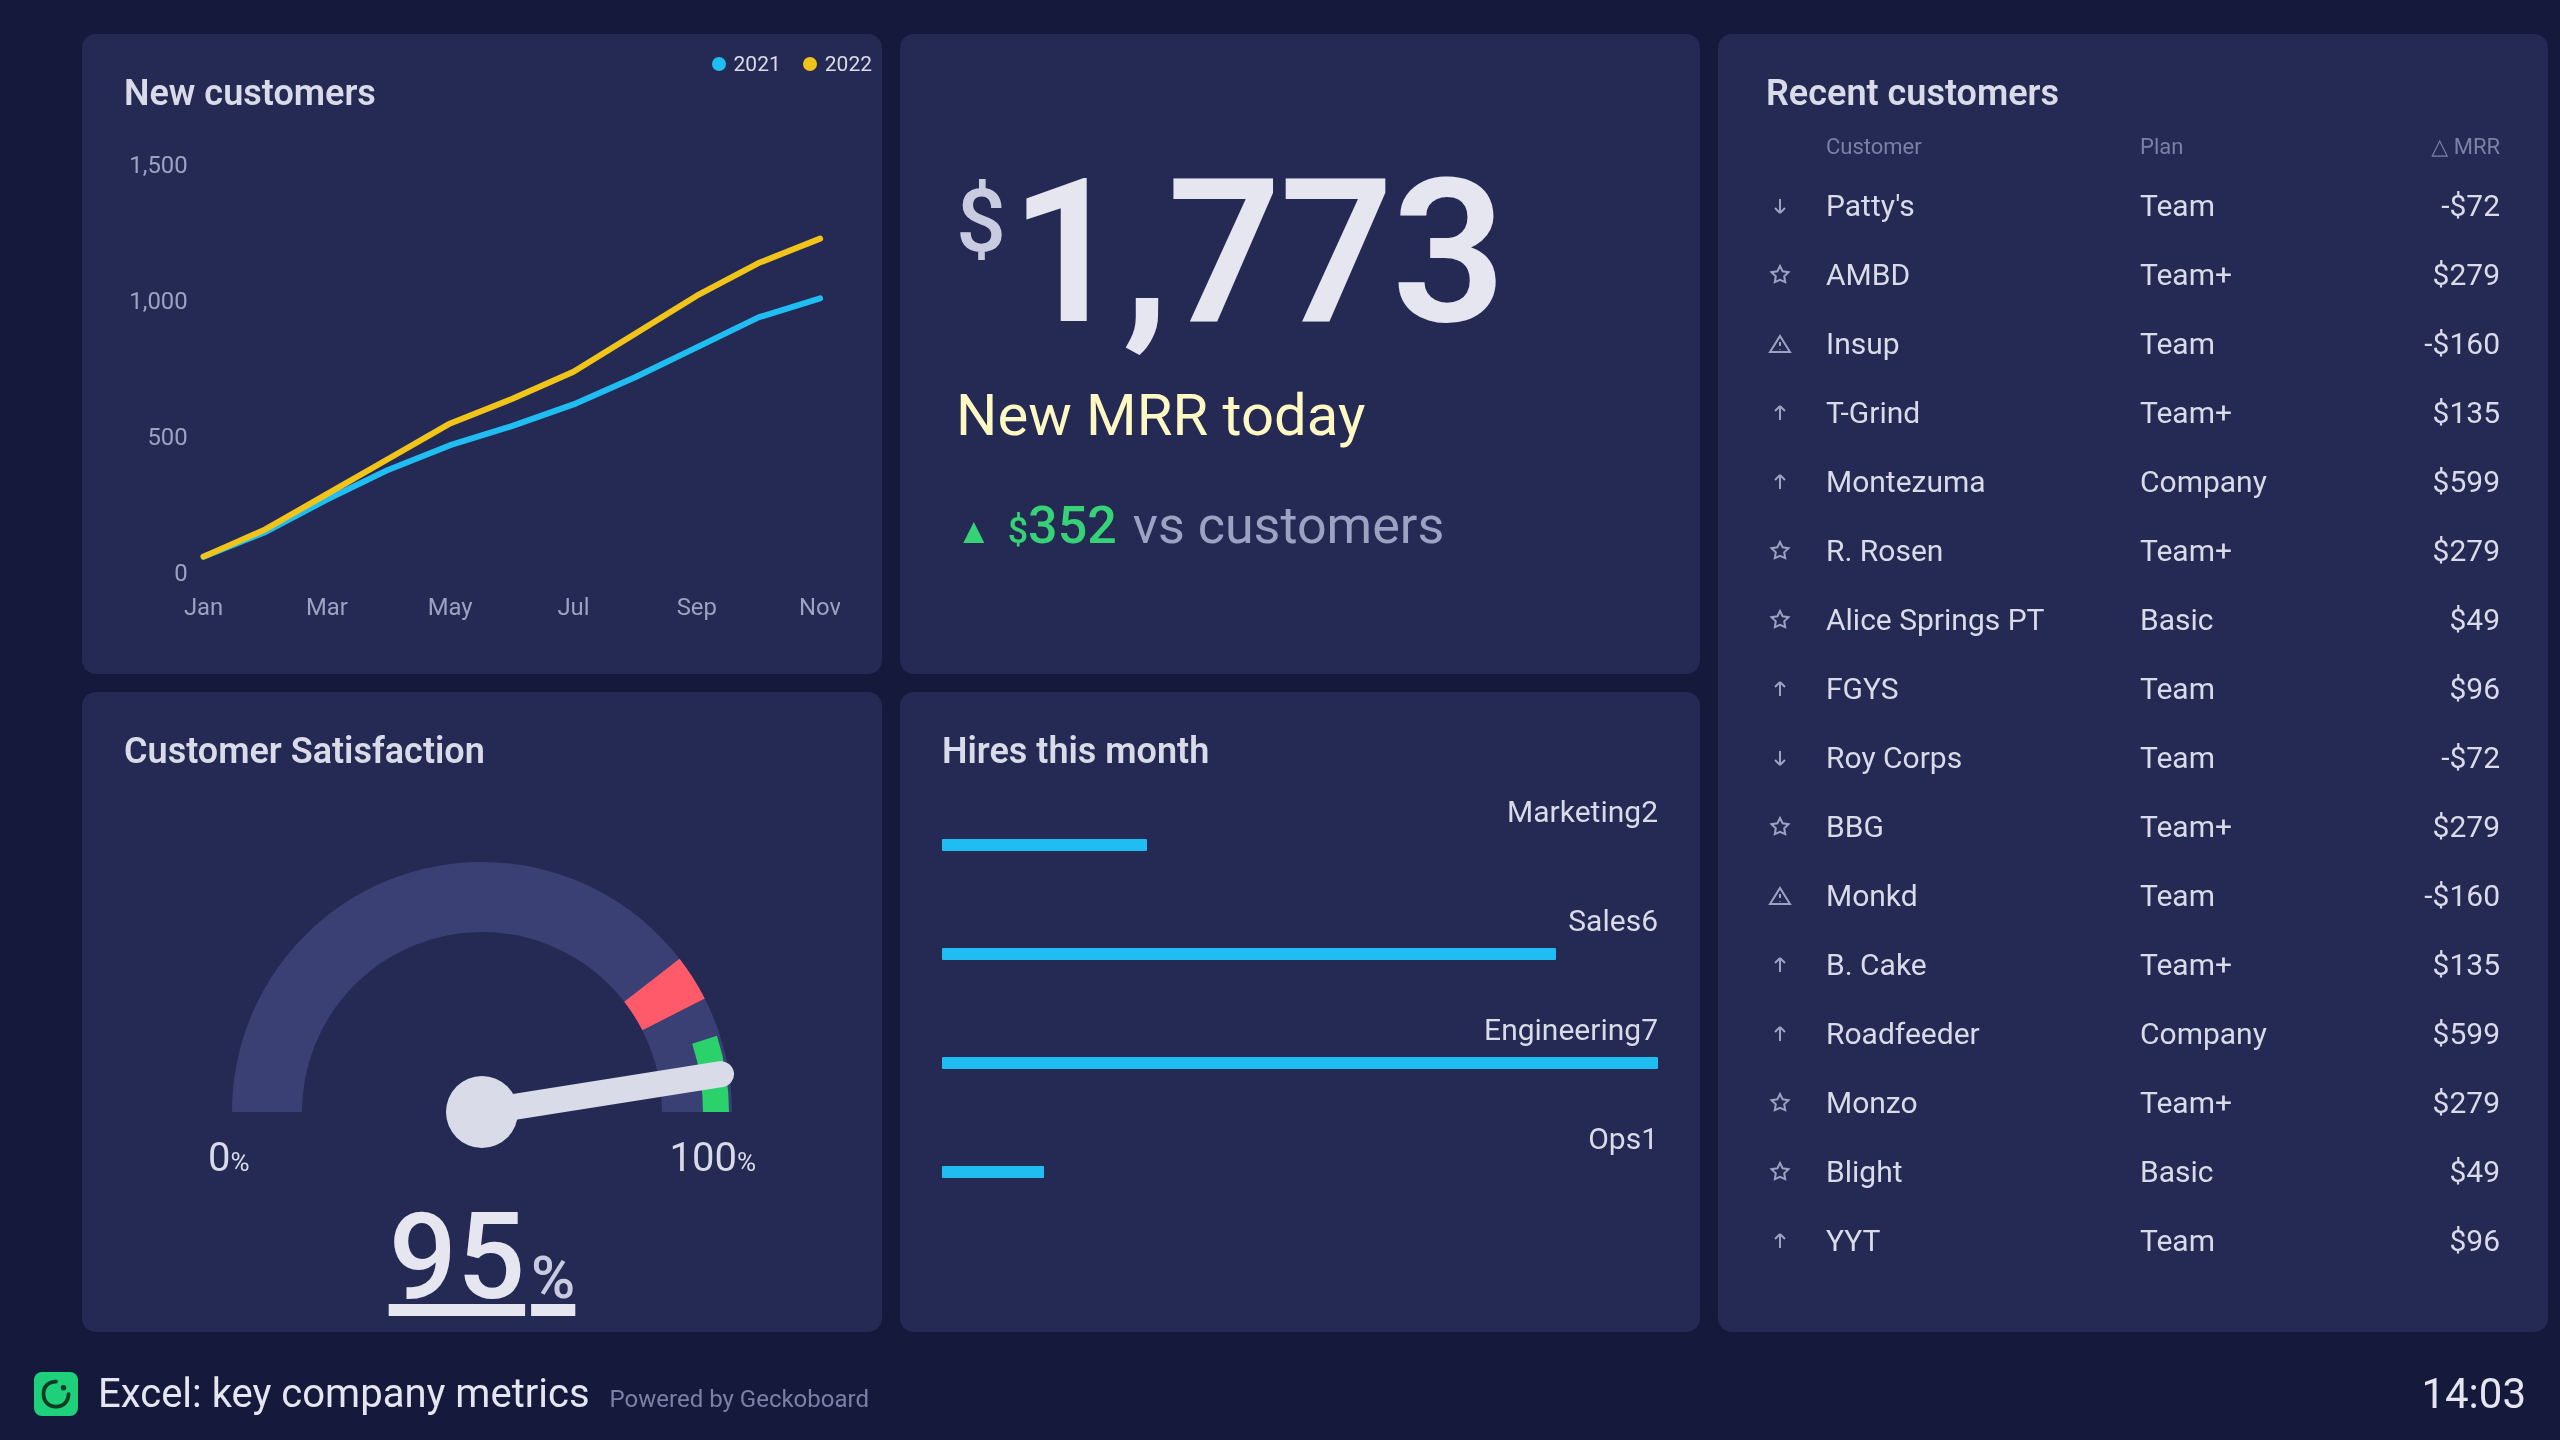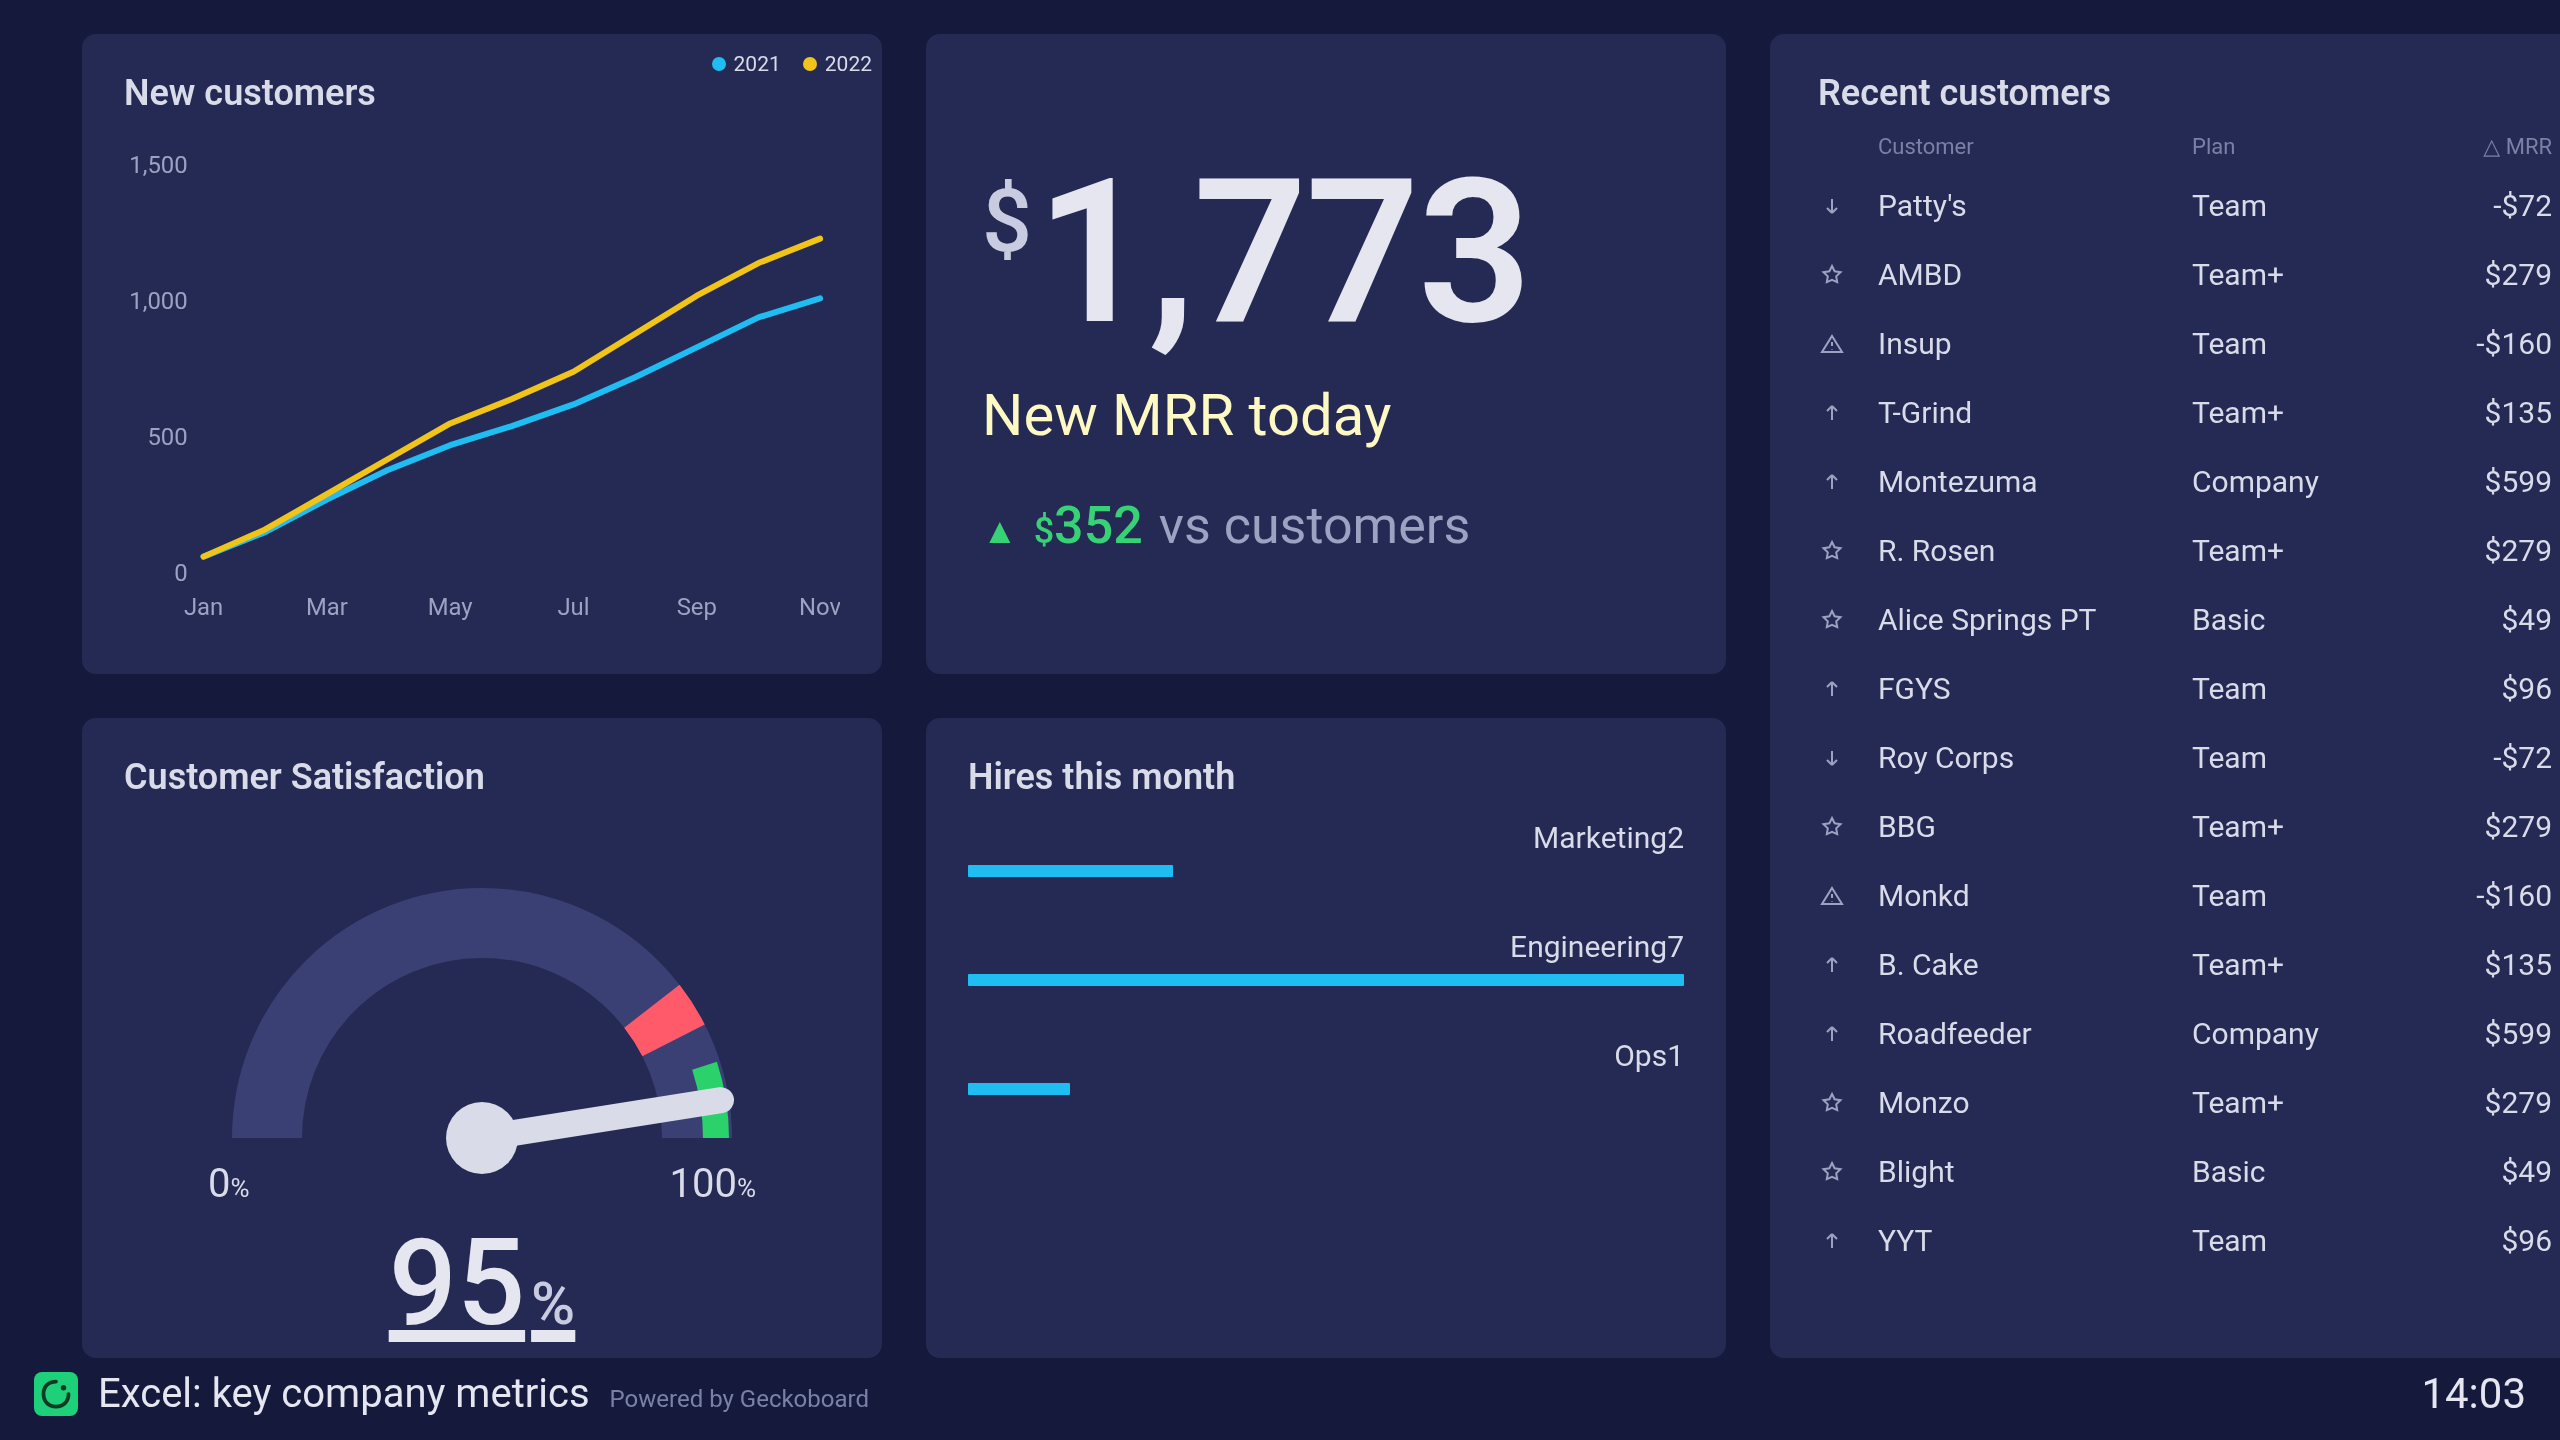--- a/index.html
+++ b/index.html
@@ -8,21 +8,21 @@
     background: #151a3d;
     font-family: -apple-system, BlinkMacSystemFont, "Segoe UI", Roboto, Helvetica, Arial, sans-serif;
     color: #d9dbe8;
     padding: 34px;
     position: relative;
   }
   .grid {
     display: grid;
     grid-template-columns: 800px 800px 830px;
     grid-template-rows: 640px 640px;
-    gap: 44px;
+    gap: 18px;
     height: 1344px;
     padding-left: 48px;
   }
   .card {
     background: #242a53;
     border-radius: 14px;
     padding: 38px 42px;
     position: relative;
   }
   .card-title {
@@ -325,20 +325,29 @@
       <div class="hire-top">
             <span>Marketing</span>
             <span>2</span>
           </div>
       <div class="hire-bar-bg">
             <div class="hire-bar" style="width:28.6%"></div>
           </div>
     </div>
         <div class="hire-row">
       <div class="hire-top">
+            <span>Sales</span>
+            <span>6</span>
+          </div>
+      <div class="hire-bar-bg">
+            <div class="hire-bar" style="width:85.7%"></div>
+          </div>
+    </div>
+        <div class="hire-row">
+      <div class="hire-top">
             <span>Engineering</span>
             <span>7</span>
           </div>
       <div class="hire-bar-bg">
             <div class="hire-bar" style="width:100.0%"></div>
           </div>
     </div>
         <div class="hire-row">
       <div class="hire-top">
             <span>Ops</span>

